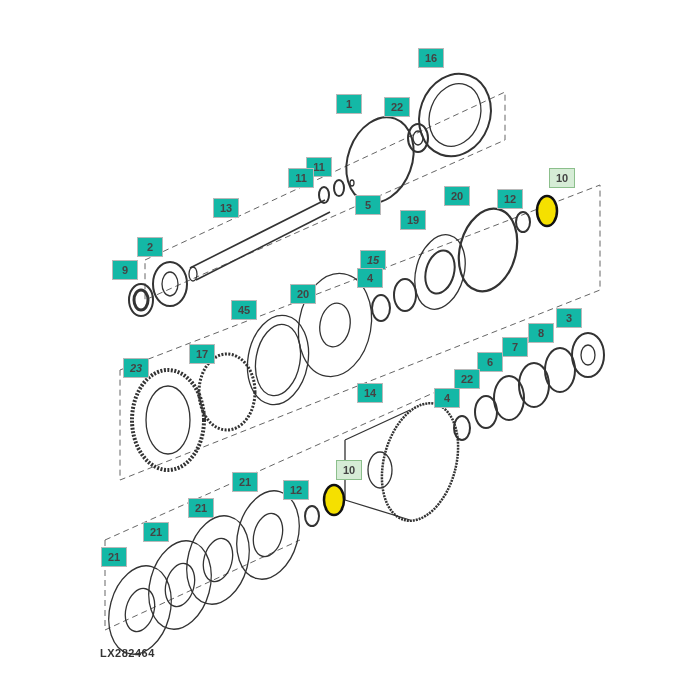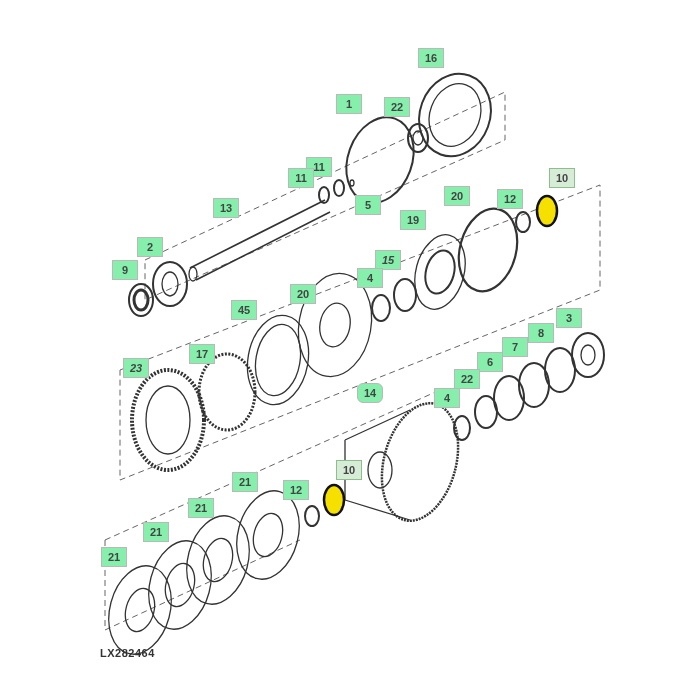--- a/index.html
+++ b/index.html
@@ -1,18 +1,18 @@
 <!DOCTYPE html>
 <html><head>
 <meta charset="utf-8">
 <style>
   html,body{margin:0;padding:0;background:#fff;}
   #stage{position:relative;width:700px;height:700px;background:#fff;overflow:hidden;font-family:"Liberation Sans",sans-serif;}
   svg.art{position:absolute;left:0;top:0;}
-  .callout{position:absolute;height:20px;min-width:26px;padding:0 3px;box-sizing:border-box;background:#86efac;border:1px solid #b9b9b9;color:#444;font-size:11px;font-weight:bold;line-height:18px;text-align:center;cursor:pointer;}
+  .callout{position:absolute;height:20px;min-width:26px;padding:0 3px;box-sizing:border-box;background:#14b8a6;border:1px solid #b9b9b9;color:#444;font-size:11px;font-weight:bold;line-height:18px;text-align:center;cursor:pointer;}
   .callout.hl{background:#d6ecd6;border-color:#8cbf8c;margin-left:36px;}
   .code{position:absolute;left:100px;top:647px;font-size:11px;font-weight:bold;color:#333;letter-spacing:0.5px;}
 </style>
 </head>
 <body>
 
 <div id="stage">
   <svg class="art" width="700" height="700" viewBox="0 0 700 700">
     <g fill="none" stroke="#333" stroke-width="1.3">
 
@@ -95,33 +95,33 @@
       <div class="callout" style="left: 306px; top: 157px;">11</div>
       <div class="callout" style="left: 288px; top: 168px;">11</div>
       <div class="callout" style="left: 355px; top: 195px;">5</div>
       <div class="callout hl" style="left: 513px; top: 168px;">10</div>
       <div class="callout" style="left: 497px; top: 189px;">12</div>
       <div class="callout" style="left: 444px; top: 186px;">20</div>
       <div class="callout" style="left: 213px; top: 198px;">13</div>
       <div class="callout" style="left: 400px; top: 210px;">19</div>
       <div class="callout" style="left: 137px; top: 237px;">2</div>
       <div class="callout" style="left: 112px; top: 260px;">9</div>
-      <div class="callout" style="left: 375px; top: 250px; font-style: italic;">15</div>
+      <div class="callout" style="left: 360px; top: 250px; font-style: italic;">15</div>
       <div class="callout" style="left: 357px; top: 268px;">4</div>
       <div class="callout" style="left: 290px; top: 284px;">20</div>
       <div class="callout" style="left: 231px; top: 300px;">45</div>
       <div class="callout" style="left: 556px; top: 308px;">3</div>
       <div class="callout" style="left: 528px; top: 323px;">8</div>
       <div class="callout" style="left: 502px; top: 337px;">7</div>
       <div class="callout" style="left: 189px; top: 344px;">17</div>
       <div class="callout" style="left: 477px; top: 352px;">6</div>
       <div class="callout" style="left: 123px; top: 358px; font-style: italic;">23</div>
       <div class="callout" style="left: 454px; top: 369px;">22</div>
       <div class="callout" style="left: 434px; top: 388px;">4</div>
-      <div class="callout" style="left: 357px; top: 383px; border-radius: 6px;">14</div>
+      <div class="callout" style="left: 357px; top: 383px;">14</div>
       <div class="callout hl" style="left: 300px; top: 460px;">10</div>
       <div class="callout" style="left: 232px; top: 472px;">21</div>
       <div class="callout" style="left: 283px; top: 480px;">12</div>
       <div class="callout" style="left: 188px; top: 498px;">21</div>
       <div class="callout" style="left: 143px; top: 522px;">21</div>
       <div class="callout" style="left: 101px; top: 547px;">21</div>
     </div>
   <div class="code">LX282464</div>
 </div>
 

